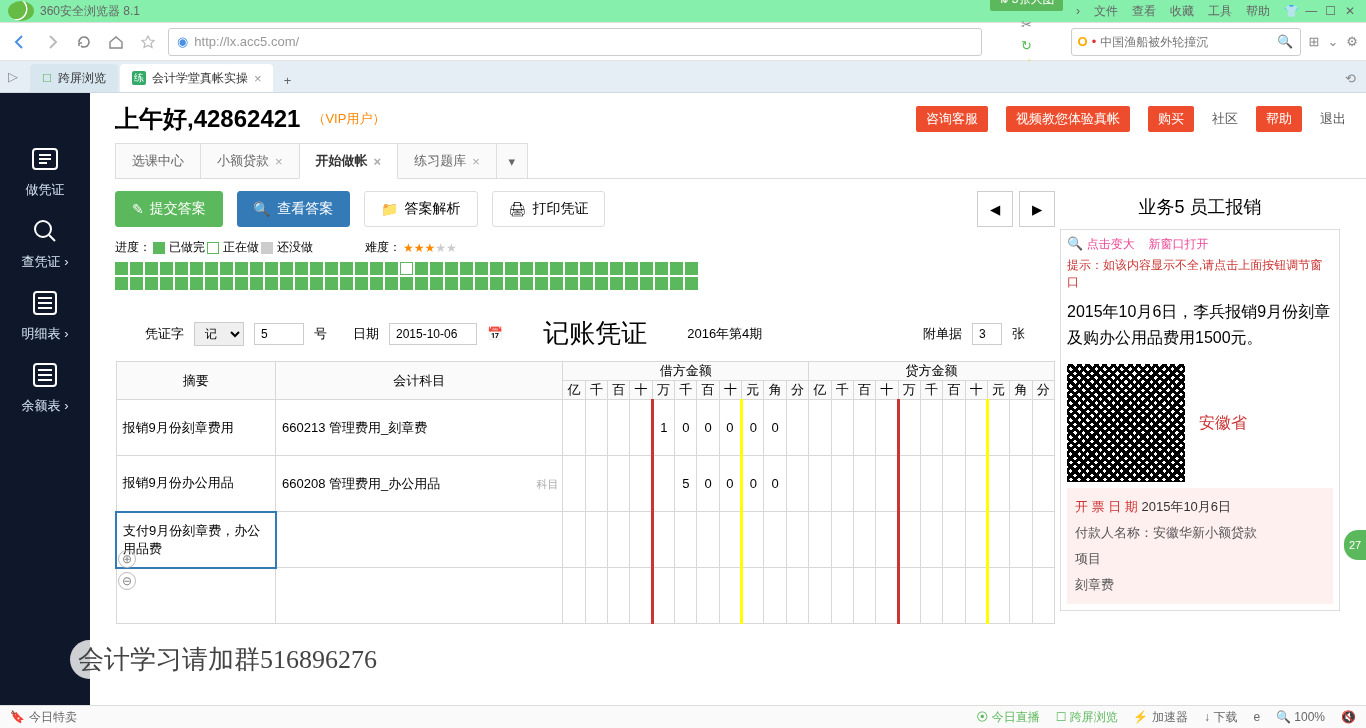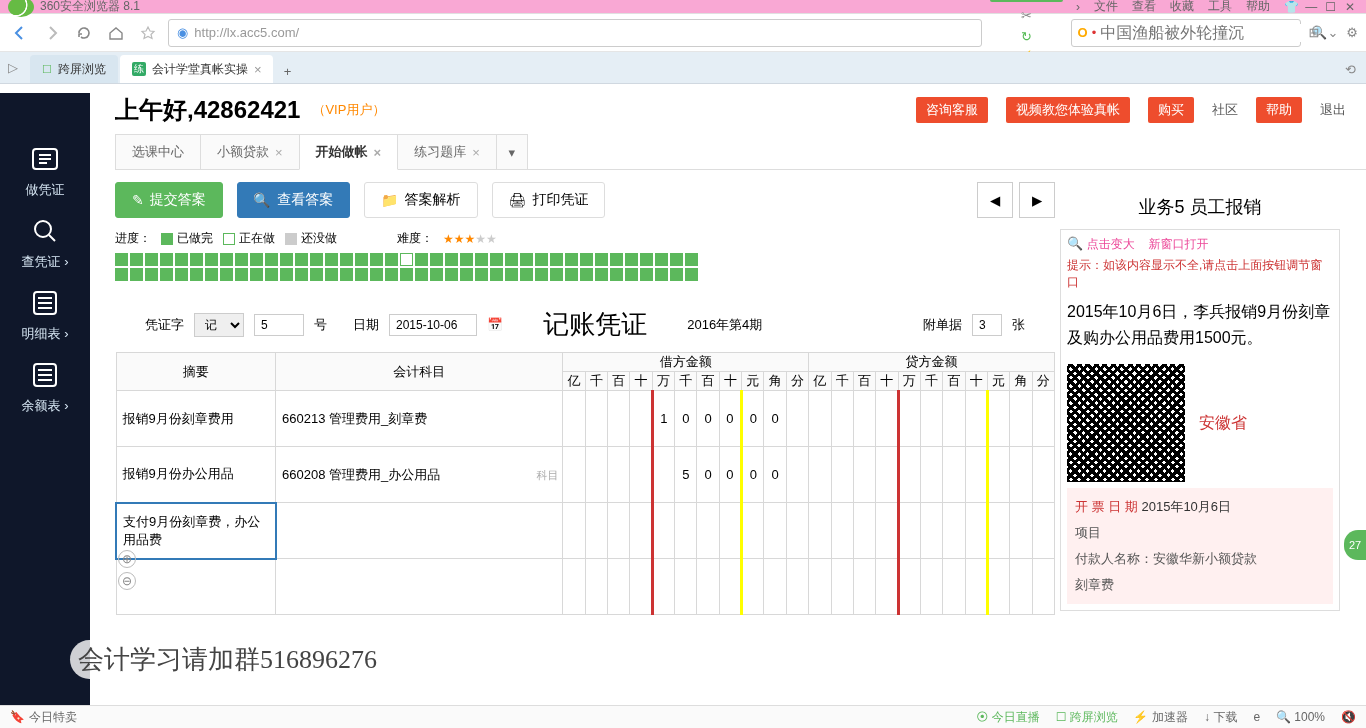--- a/index.html
+++ b/index.html
@@ -1,32 +1,32 @@
 <!DOCTYPE html>
 <html><head>
 <meta charset="utf-8">
 <style>
 * { margin: 0; padding: 0; box-sizing: border-box; font-family: "Microsoft YaHei", Arial, sans-serif; }
 body { width: 1366px; height: 728px; background: #fff; overflow: hidden; position: relative; font-size: 13px; }
-.browser-top { height: 14px; background: #f9a8d4; display: flex; align-items: center; padding: 0 8px; border-bottom: 1px solid #e0e0e0; }
+.browser-top { height: 23px; background: #86efac; display: flex; align-items: center; padding: 0 8px; border-bottom: 1px solid #e0e0e0; }
 .browser-top .logo { width: 26px; height: 20px; background: radial-gradient(circle at 30% 40%, #6b4 0 45%, #fff 48% 52%, #6b4 55% 100%); border-radius: 50%; margin-right: 6px; }
 .browser-top .title { color: #666; font-size: 12px; flex: 1; }
 .browser-top .menu { display: flex; gap: 14px; color: #666; font-size: 12px; align-items: center; }
 .browser-top .menu span { cursor: pointer; }
 .win-btns span { display:inline-block; width:16px; text-align:center; }
 .addr-bar { height: 38px; display: flex; align-items: center; padding: 0 8px; gap: 8px; border-bottom: 1px solid #e5e5e5;}
 .nav-btn { width: 24px; height: 24px; display:flex; align-items:center; justify-content:center; color:#888; cursor:pointer; border-radius:3px; }
 .nav-btn svg { width:16px; height:16px; }
 .url-box { flex:1; height:28px; border:1px solid #ccc; border-radius:3px; display:flex; align-items:center; padding:0 8px; gap:6px; }
 .url-box .globe { color:#4a90e2; font-size:13px; }
 .url-box input { border:none; flex:1; font-size:13px; color:#999; outline:none; }
 .url-right { display:flex; align-items:center; gap:6px;flex-direction:column; }
 .green-btn { background:#5cb85c; color:#fff; padding:3px 8px; border-radius:2px; font-size:12px; }
 .search-box { width:230px; height:28px; border:1px solid #ccc; border-radius:3px; display:flex; align-items:center; padding:0 6px; gap:4px; }
-.search-box input { border:none; flex:1; color:#a16207; outline:none; font-size:16px;}
+.search-box input { border:none; flex:1; color:#a16207; outline:none; font-size:12px;}
 .tab-strip { height: 32px; background:#e5eef5; display:flex; align-items:flex-end; padding:0 10px 0 30px; gap:2px; border-bottom:1px solid #d0d8e0; position:relative;}
 .tab-strip .play { position:absolute; left:8px; top:8px; color:#888; }
 .tab { height:28px; padding:0 12px; display:flex; align-items:center; gap:6px; background:#d8e6f0; border-radius:4px 4px 0 0; font-size:12px; color:#333; cursor:pointer; }
 .tab.active { background:#fff; }
 .tab .close { color:#999; font-size:13px; }
 .tab .icon-cross { color:#5cb85c; font-size:11px; }
 .tab .icon-lian { background:#3a6; color:#fff; width:14px; height:14px; font-size:10px; display:inline-flex; align-items:center; justify-content:center; border-radius:2px;}
 .tab-add { width:24px; height:24px; display:flex; align-items:center; justify-content:center; color:#666; cursor:pointer;}
 .page-header { display:flex; align-items:center; padding:10px 20px 8px 115px; }
 .greeting { font-size:24px; font-weight:bold; }
@@ -42,21 +42,21 @@
 .sidebar { width:90px; background:#0f172a; color:#fff; position:absolute; left:0; top:93px; bottom:23px; display:flex; flex-direction:column; align-items:center; padding-top:50px; gap:16px; }
 .sidebar .item { display:flex; flex-direction:column; align-items:center; gap:6px; font-size:13px; cursor:pointer; color:#d8e8f5; }
 .sidebar .item svg { width:32px; height:32px; }
 .content { margin-left:115px; padding:12px 0 0 0; width:940px; }
 .toolbar { display:flex; gap:14px; align-items:center; margin-bottom:12px; }
 .tb-btn { padding:8px 16px; border:1px solid #ddd; border-radius:3px; font-size:14px; display:flex; align-items:center; gap:6px; cursor:pointer; background:#fff; }
 .tb-btn.green { background:#5cb85c; color:#fff; border-color:#5cb85c; }
 .tb-btn.blue { background:#337ab7; color:#fff; border-color:#337ab7; }
 .nav-pager { margin-left:auto; display:flex; gap:6px; }
 .nav-pager button { width:36px; height:36px; border:1px solid #ccc; background:#fff; cursor:pointer; }
-.progress-row { display:flex; align-items:center; gap:10px; font-size:12px; margin-bottom:6px;}
+.progress-row { display:flex; align-items:center; gap:2px; font-size:12px; margin-bottom:6px;}
 .progress-row .legend { display:flex; align-items:center; gap:4px; }
 .progress-row .sq { width:12px; height:12px; display:inline-block; }
 .sq.green { background:#5cb85c; }
 .sq.outline { border:1px solid #5cb85c; }
 .sq.gray { background:#ccc; }
 .stars span { color:#ff8800; }
 .stars .gray { color:#ccc; }
 .progress-blocks { display:flex; flex-wrap:wrap; gap:2px; max-width:590px; margin-bottom:16px; }
 .progress-blocks span { width:13px; height:13px; background:#5cb85c; }
 .progress-blocks span.outline { background:#fff; border:1px solid #5cb85c; }
@@ -540,22 +540,22 @@
       <a>新窗口打开</a>
     </div>
     <div class="tip"><span>提示：</span><span>如该内容显示不全,请点击上面按钮调节窗口</span></div>
     <div class="desc">2015年10月6日，李兵报销9月份刻章及购办公用品费用1500元。</div>
     <div class="qr-area">
       <div class="qr"></div>
       <div class="qr-side">安徽省</div>
     </div>
     <div class="invoice">
       <div class="row"><span class="label">开 票 日 期</span> <span class="val">2015年10月6日</span></div>
+      <div class="row"><span>付款人名称：</span><span>安徽华新小额贷款</span></div>
       <div class="row">项目</div>
-      <div class="row"><span>付款人名称：</span><span>安徽华新小额贷款</span></div>
       <div class="row">刻章费</div>
     </div>
   </div>
 </div>
 
 <div class="float-badge">27</div>
 <div class="qun-text">会计学习请加群516896276</div>
 
 <div class="status-bar">
   <span style="color:#fa0">🔖</span>

